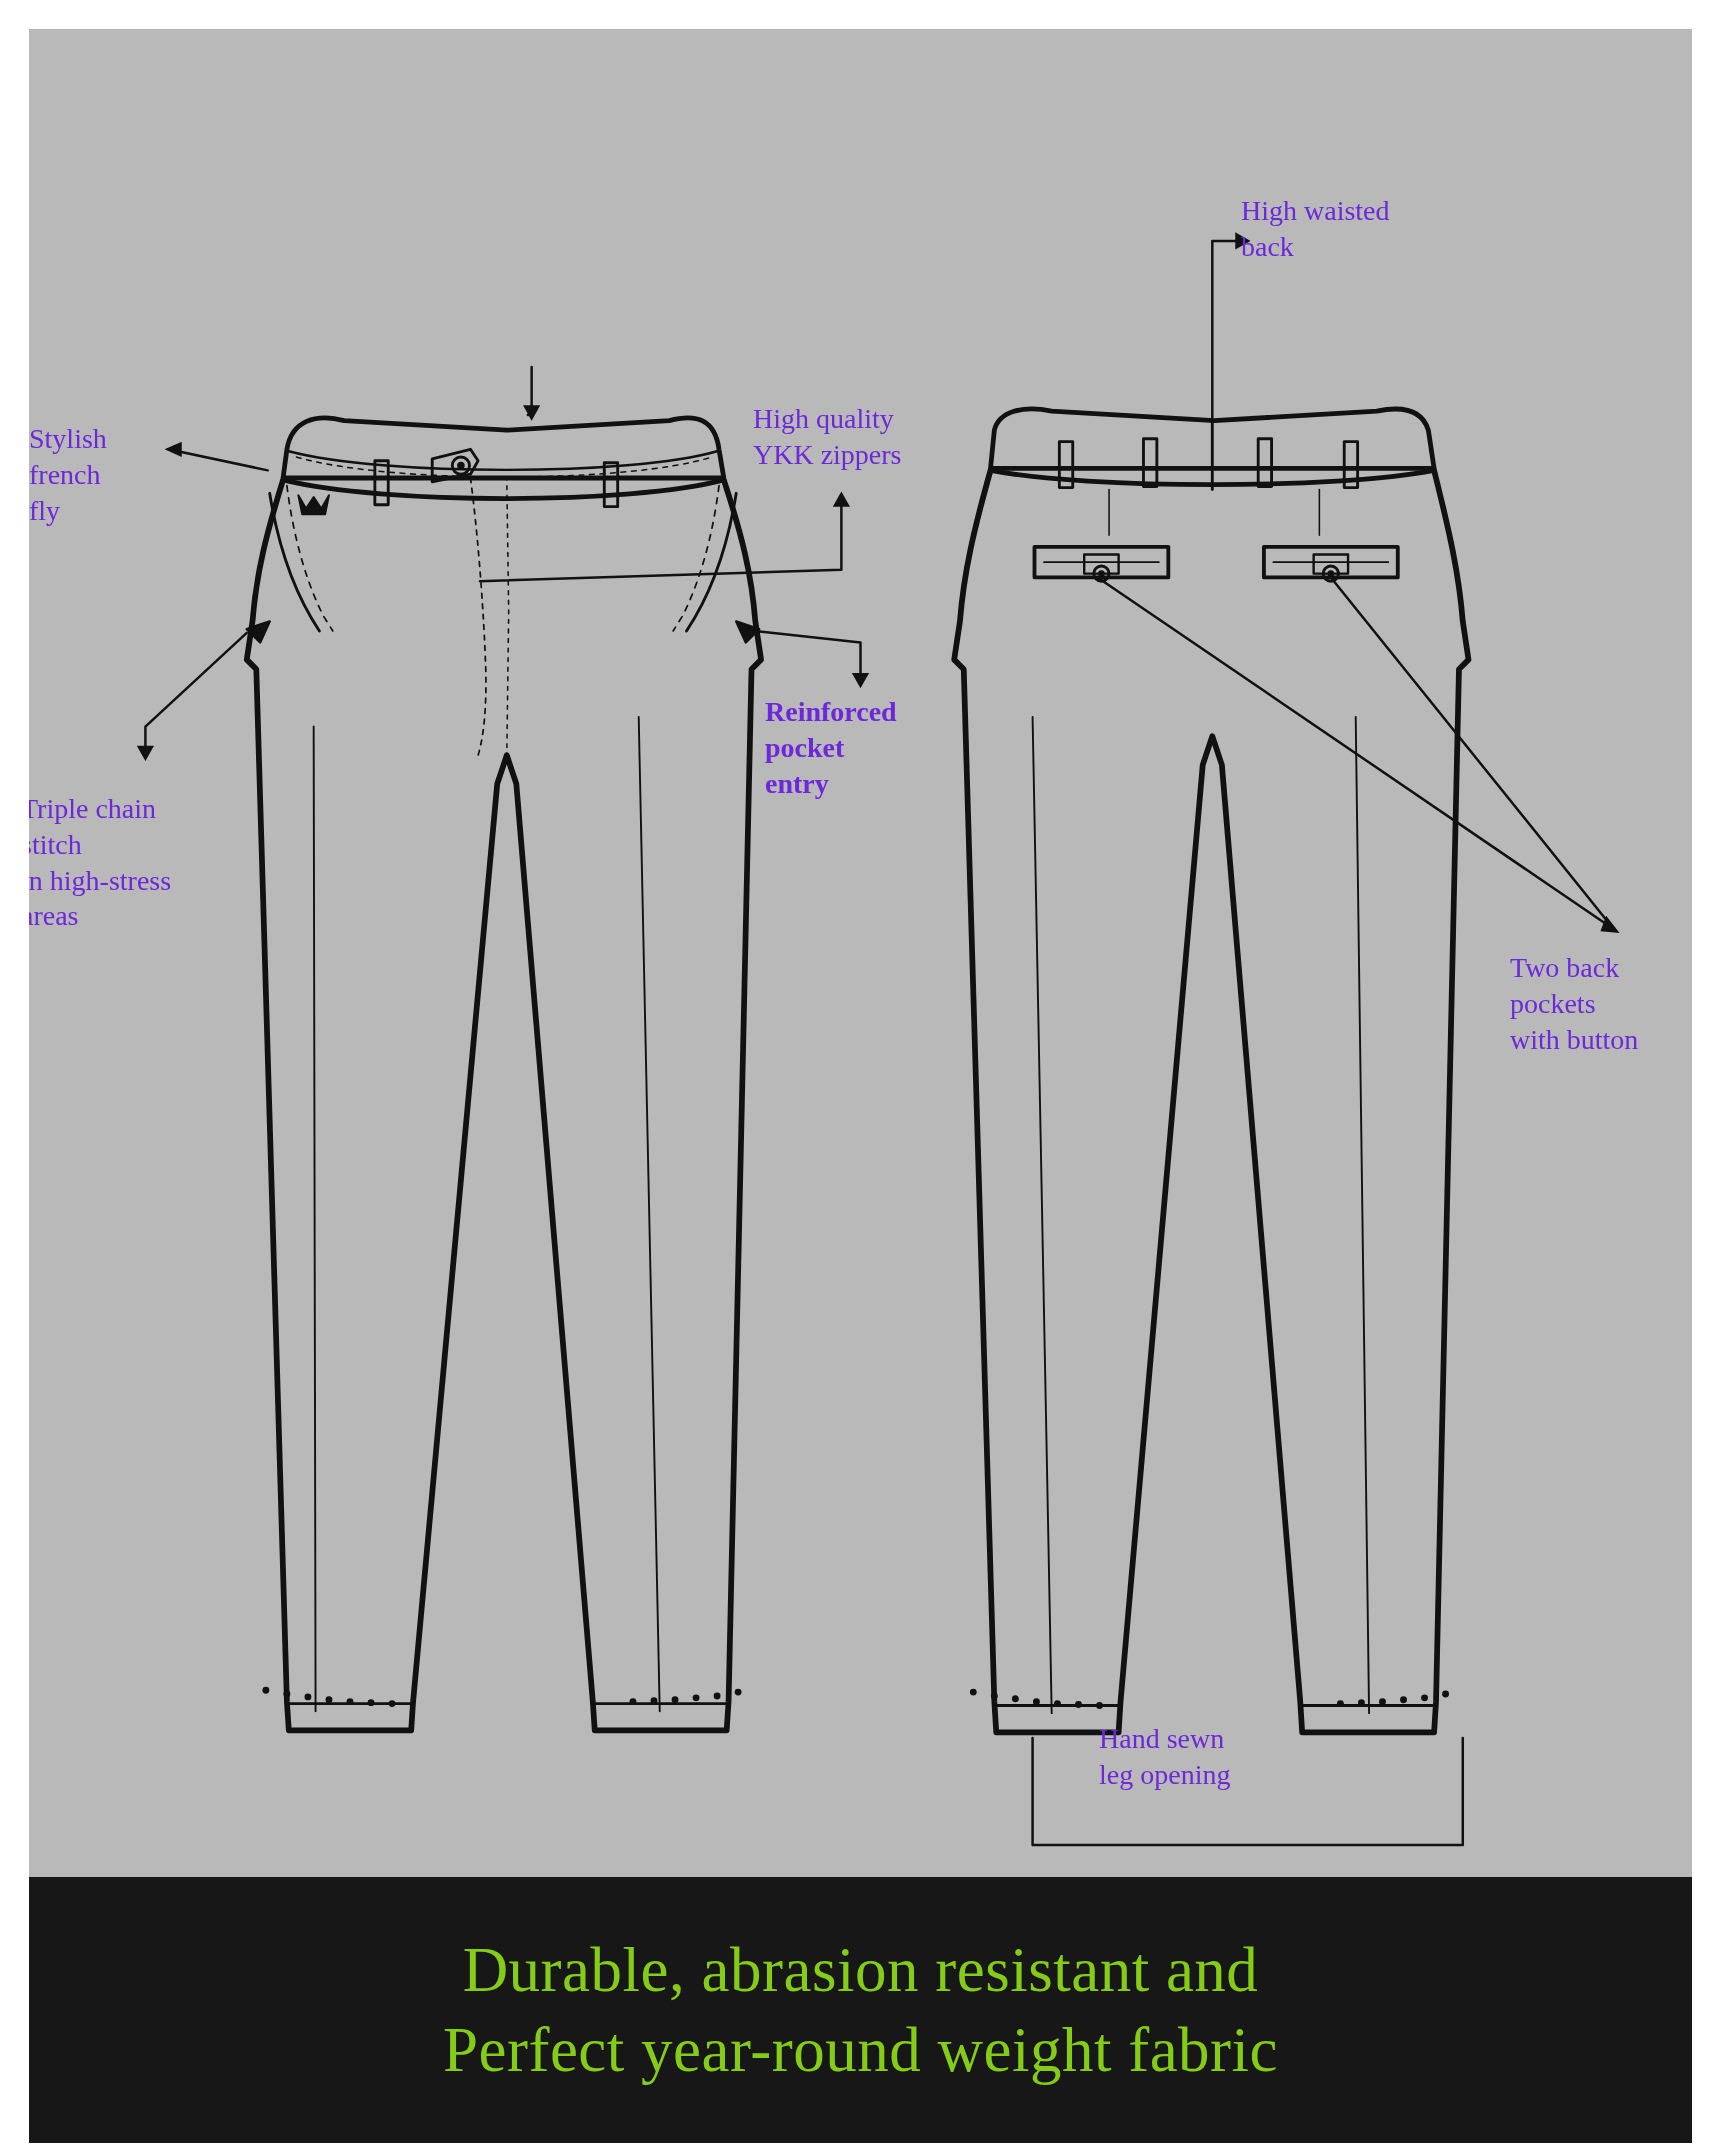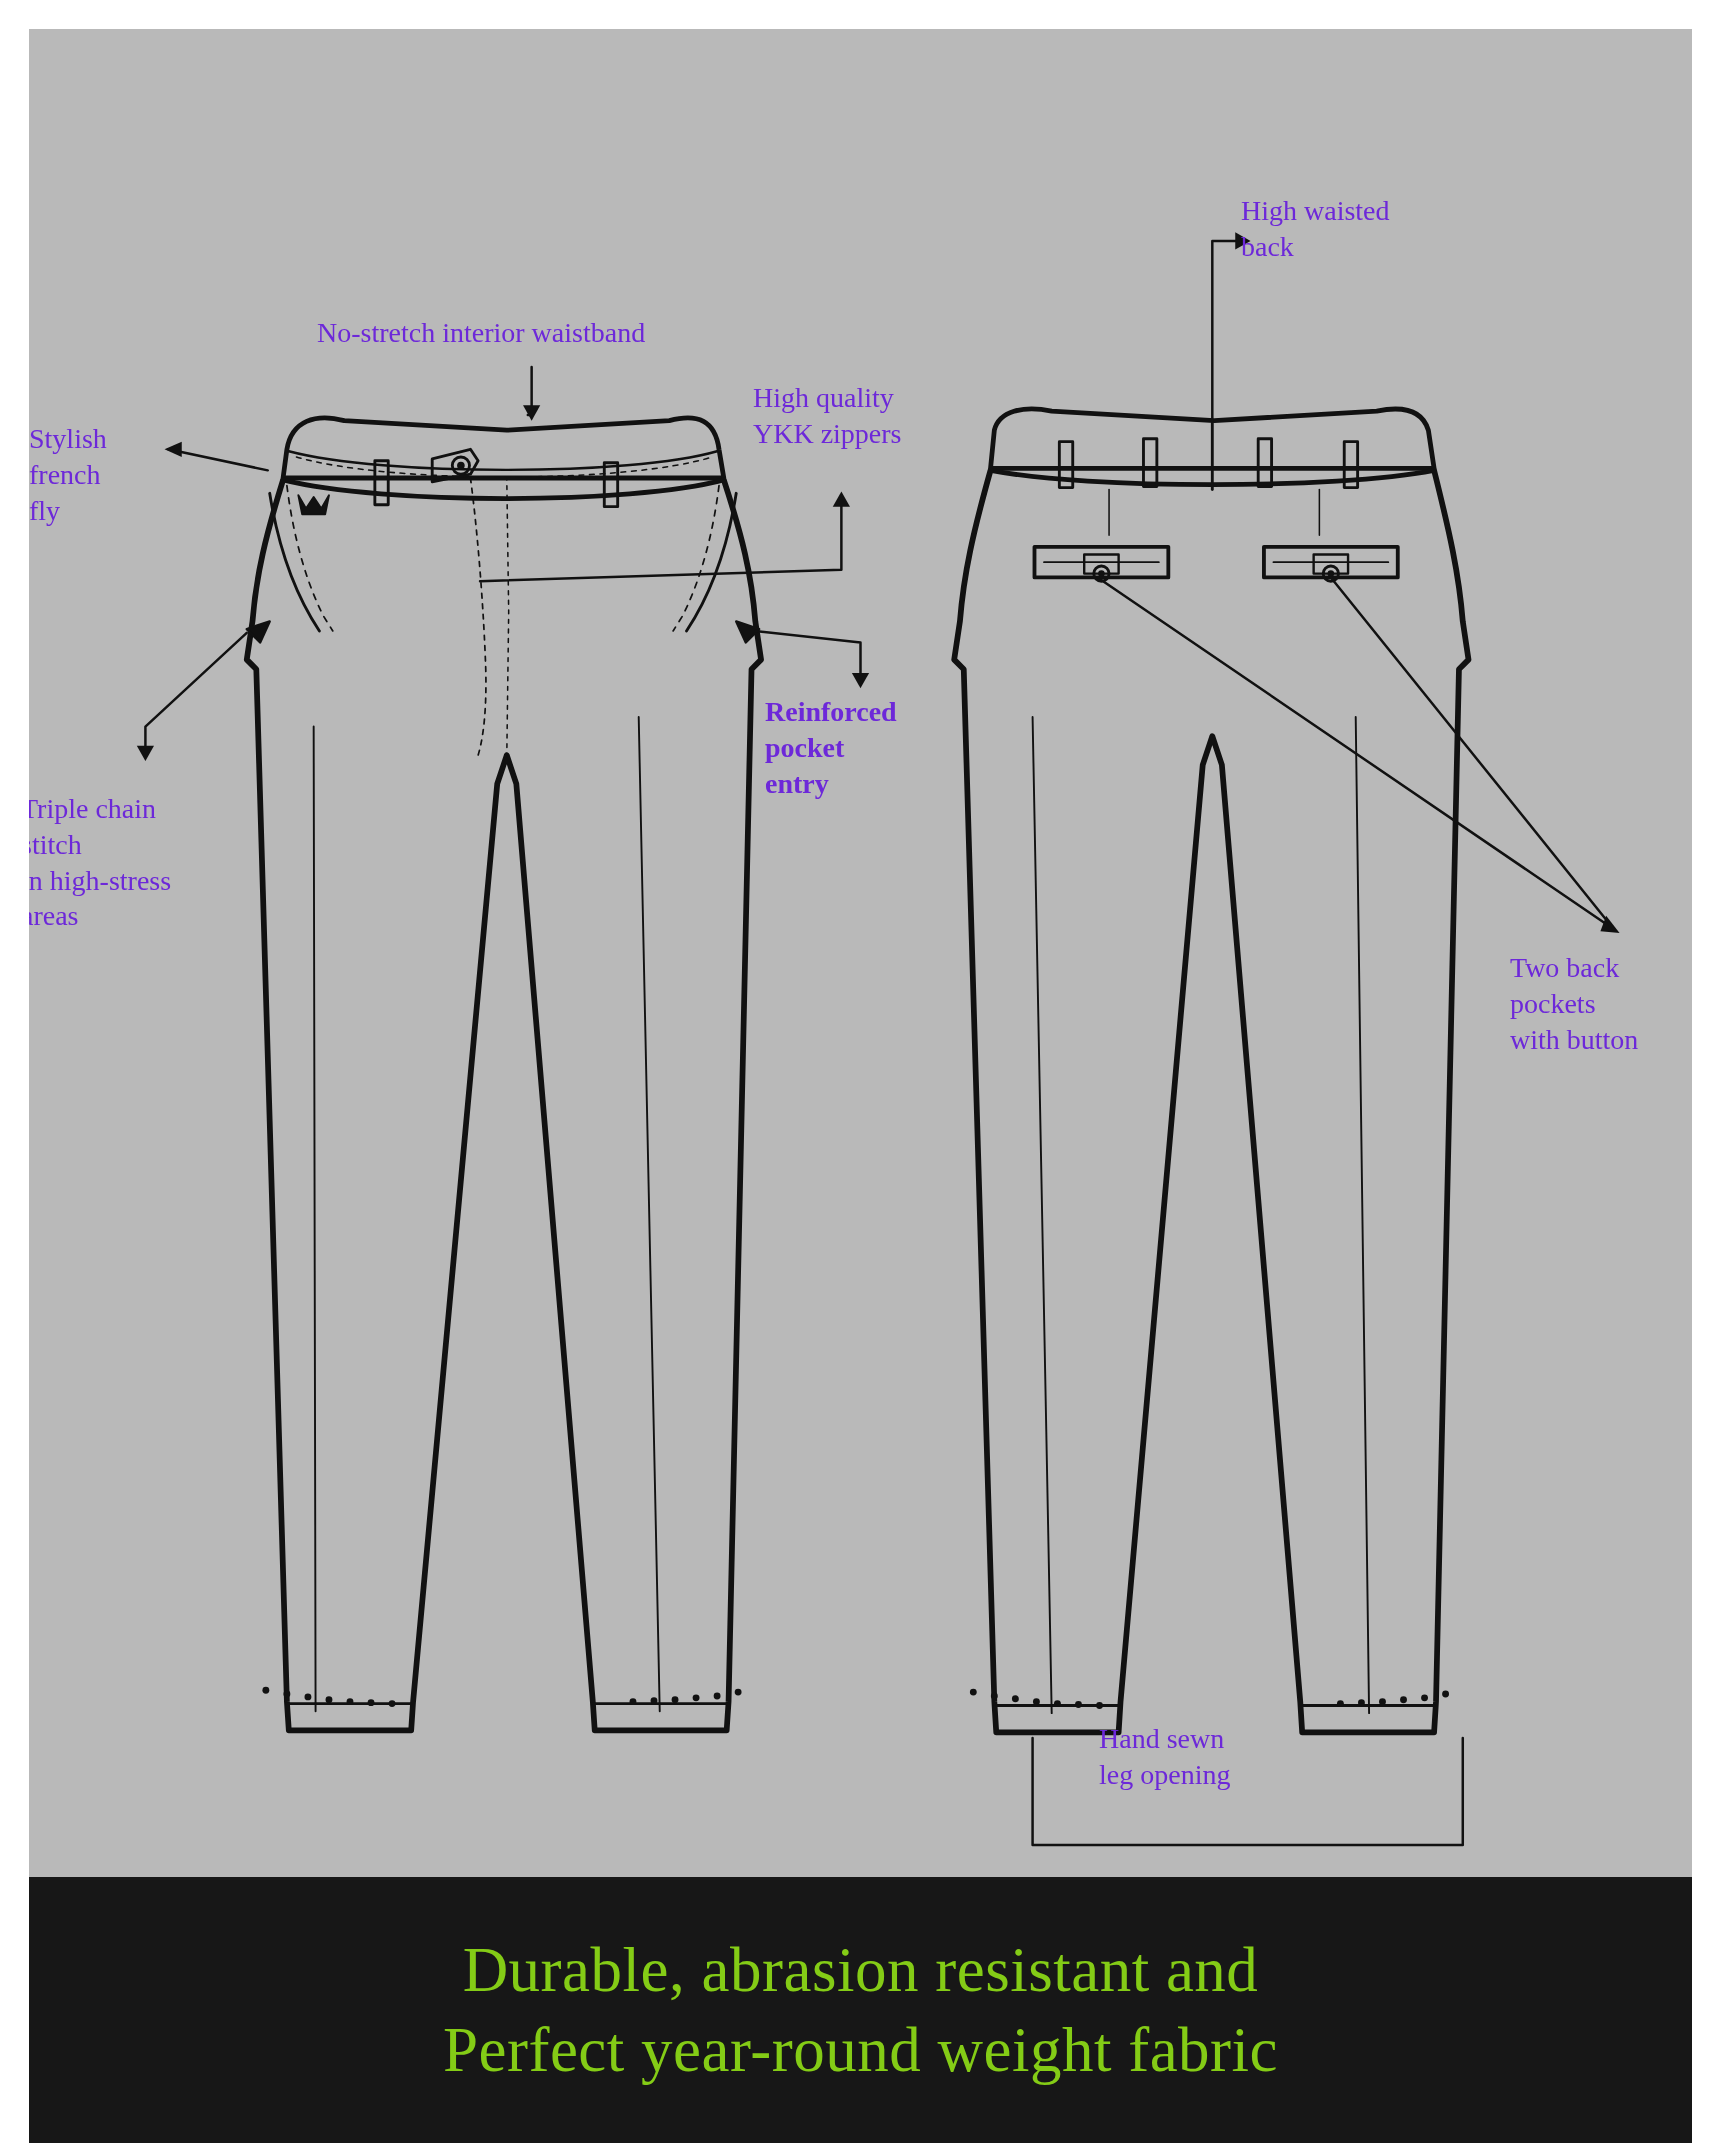--- a/index.html
+++ b/index.html
@@ -242,27 +242,26 @@
 
         <path d="M1148 604 L 1688 972" fill="none"></path>
         <path d="M1694 976 l -20 -2 l 6 -16 z" fill="#111111" stroke="none"></path>
         <path d="M1392 604 L 1688 972" fill="none"></path>
 
         <path d="M1080 1818 L 1080 1930 L 1530 1930 L 1530 1818" fill="none" stroke-width="2.6"></path>
       </g>
     </g>
   </svg>
 
-  <div class="label" style="left:317px; top:315px; width:488px;">No-stretch interior waistband</div>
 
   <div class="label" style="left:29px; top:421px; width:143px;">Stylish
 french
 fly</div>
 
-  <div class="label" style="left:753px; top:380px; width:220px;">High quality
+  <div class="label" style="left:753px; top:401px; width:220px;">High quality
 YKK zippers</div>
 
   <div class="label" style="left:765px; top:694px; width:191px;font-weight:bold;">Reinforced
 pocket
 entry</div>
 
   <div class="label" style="left:21px; top:791px; width:239px;">Triple chain
 stitch
 in high-stress
 areas</div>

